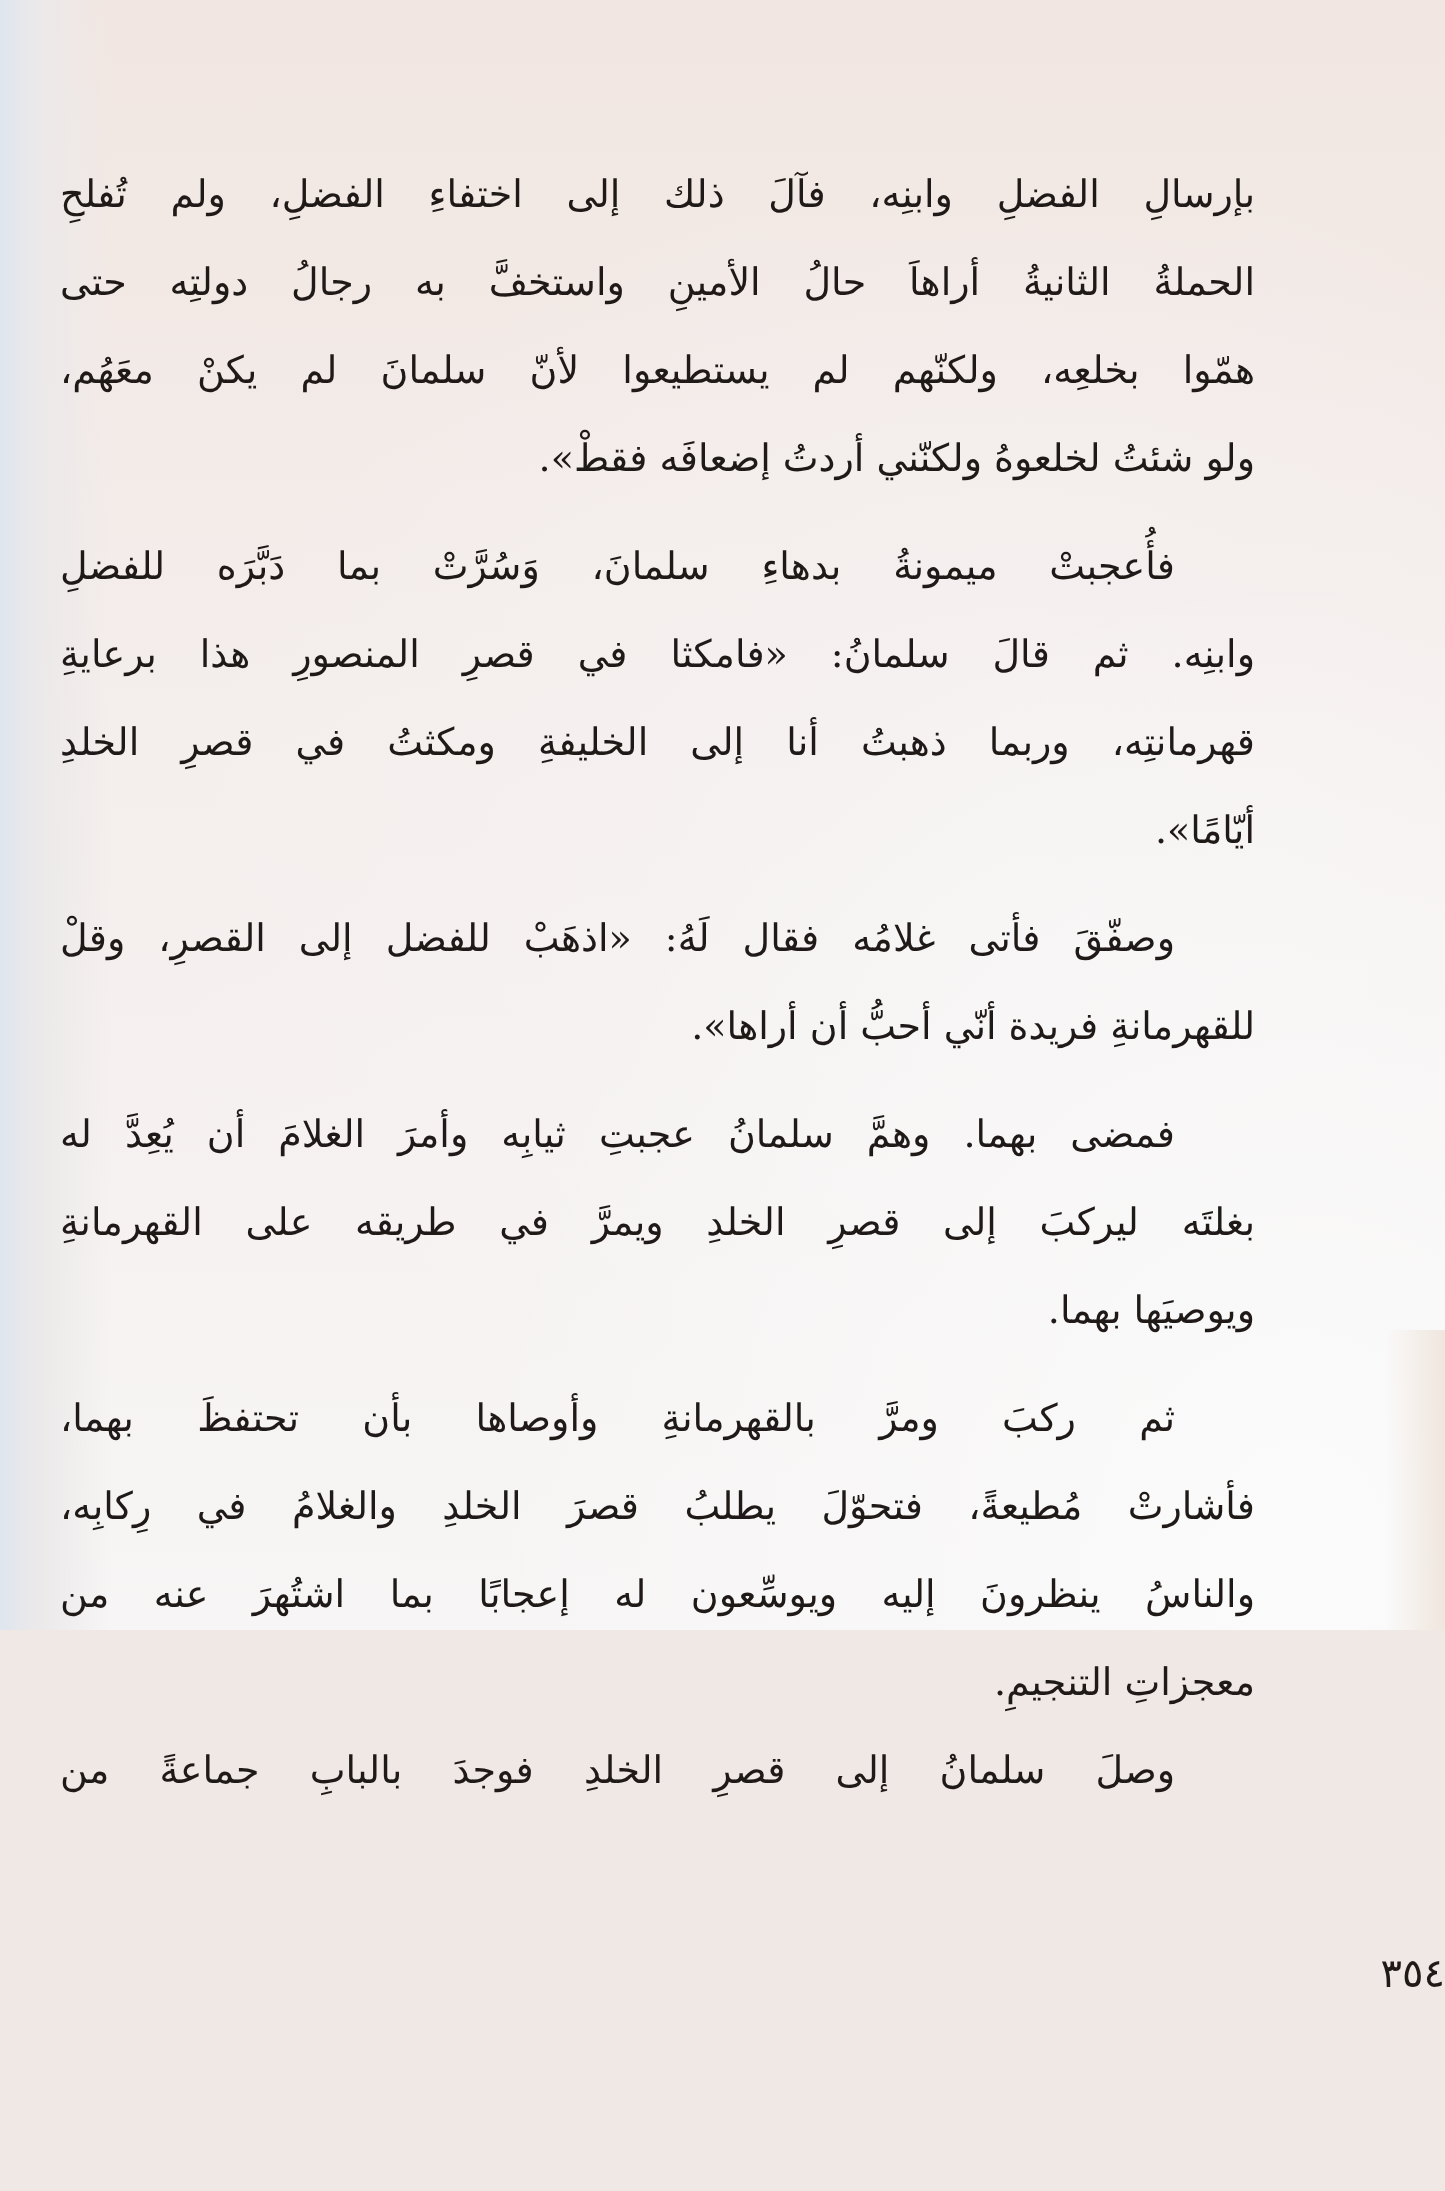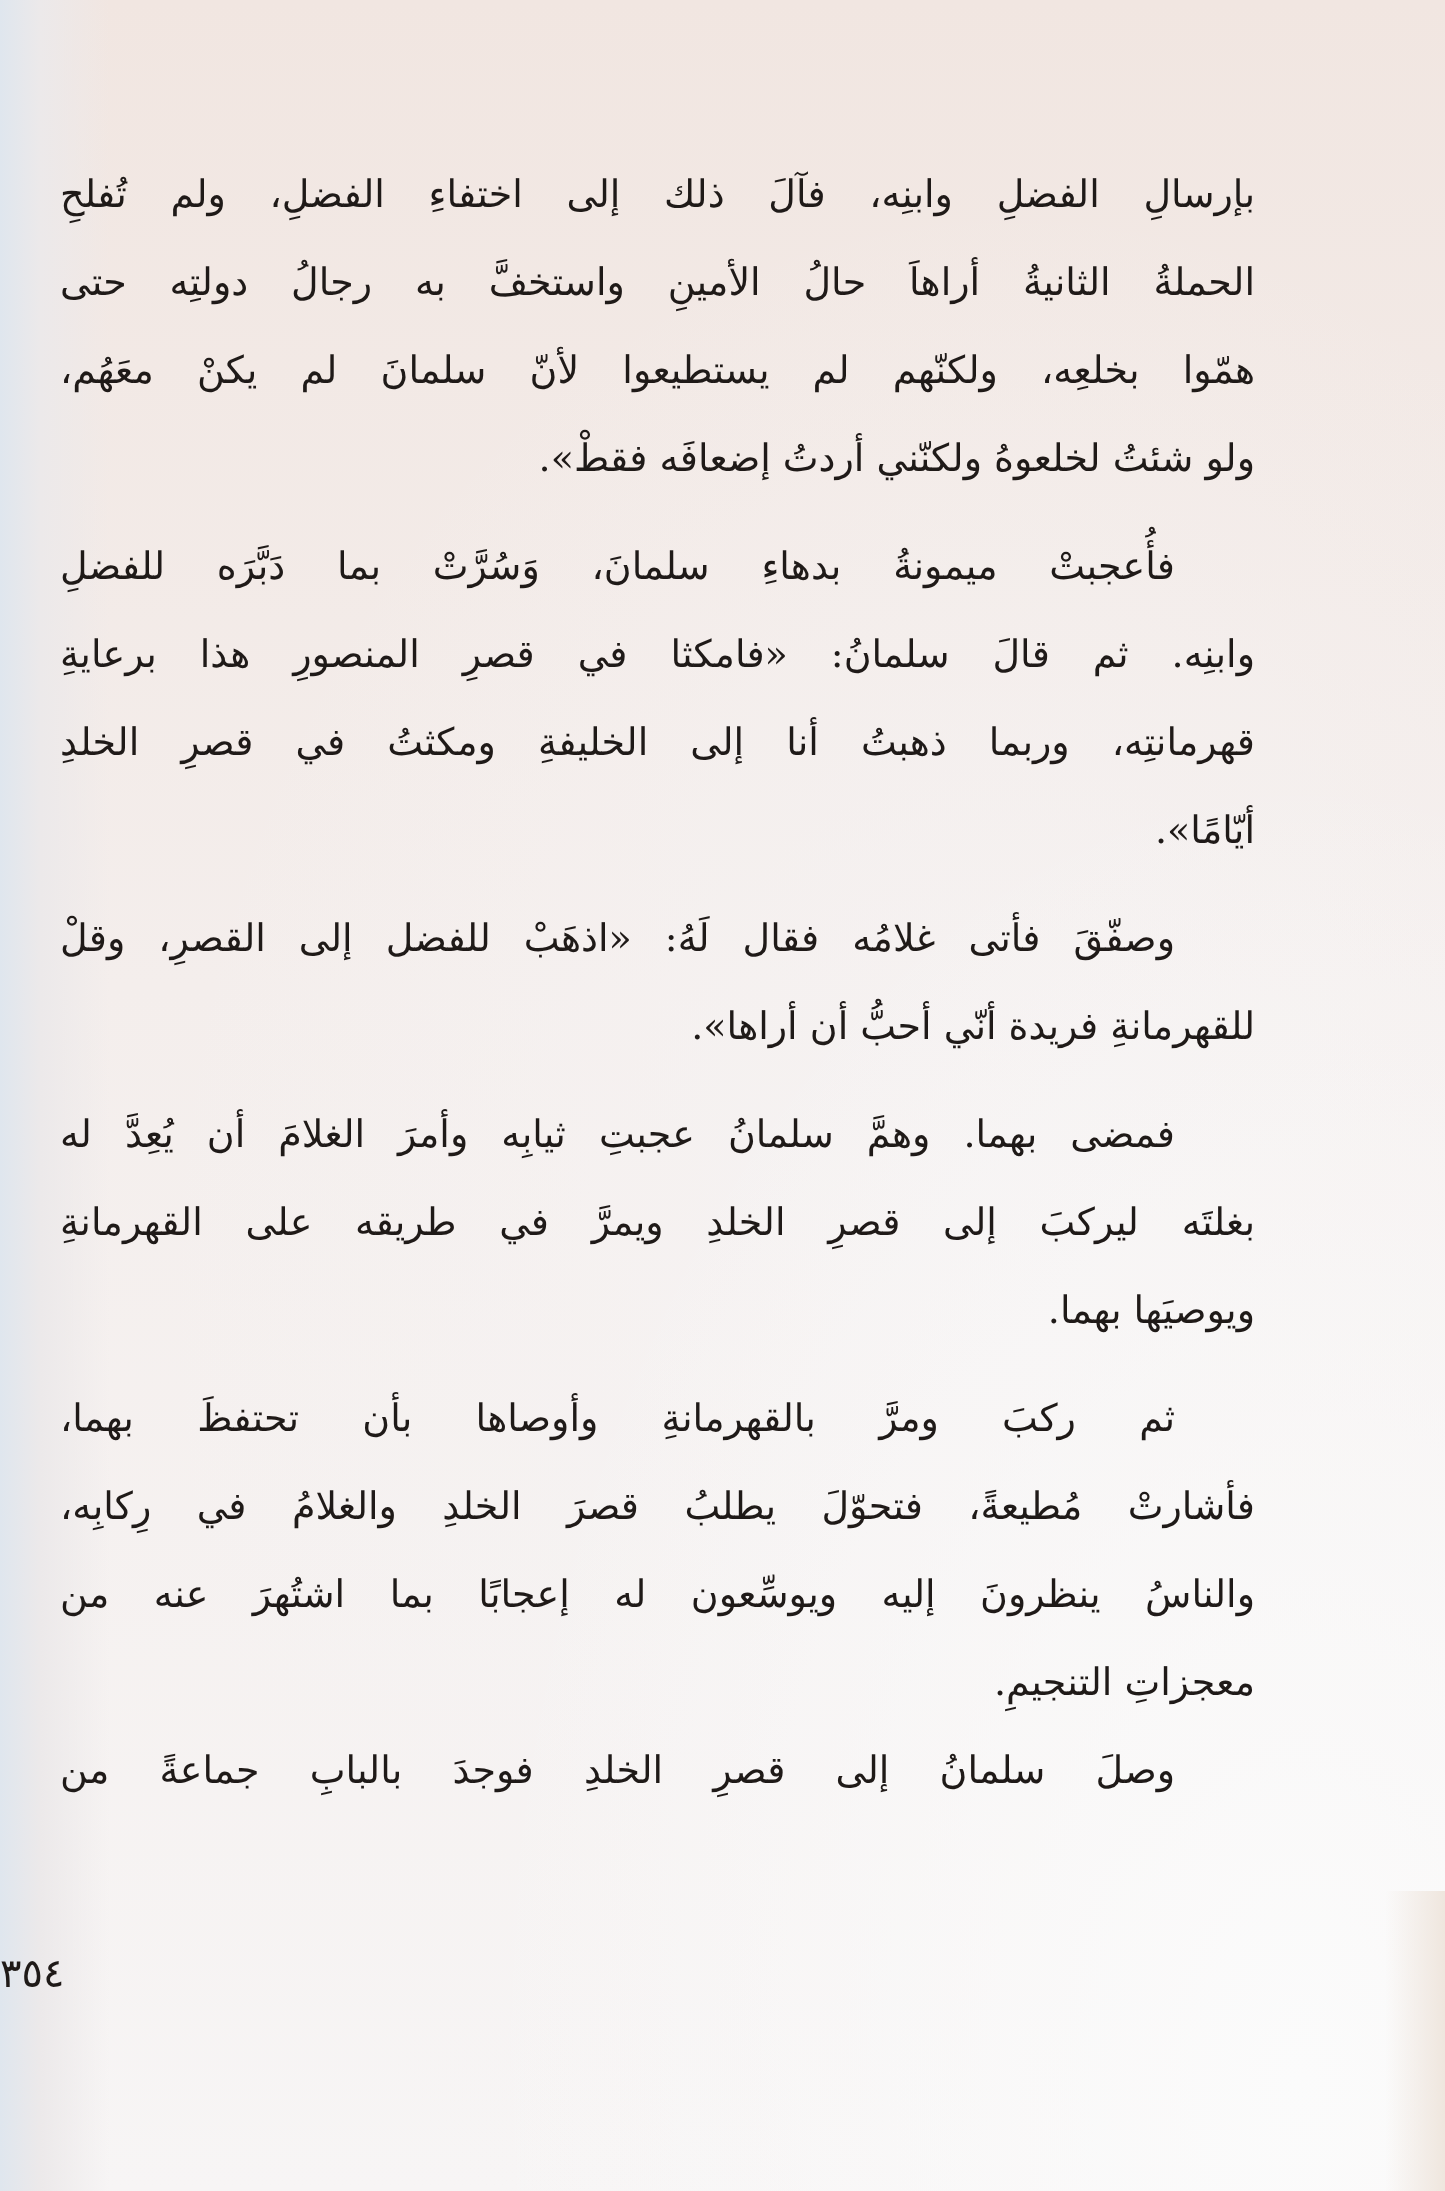--- a/index.html
+++ b/index.html
@@ -11,21 +11,21 @@
       height: 2191px;
       overflow: hidden;
       background: #efe8e4;
       position: relative;
     }
     .page {
       position: absolute;
       left: 0;
       top: 0;
       width: 1445px;
-      height: 2191px;
+      height: 1630px;
       background:
         linear-gradient(to right, #dfe6ee 0px, #ece9ea 40px, rgba(240,233,230,0) 110px),
         radial-gradient(ellipse at 90% 95%, #fbfbfb 0%, rgba(250,250,250,0) 45%),
         radial-gradient(ellipse at 70% 60%, #f6f3f3 0%, rgba(246,243,243,0) 60%),
         linear-gradient(to bottom, #f1e6e1 0%, #f4eeec 45%, #f7f5f5 100%);
     }
     .page::after {
       content: "";
       position: absolute;
       right: 0;
@@ -59,21 +59,21 @@
       padding-right: 80px;
     }
     .para-gap {
       height: 20px;
     }
     .page-number {
       position: absolute;
       left: 0;
       width: 1445px;
       top: 1950px;
-      text-align: left;
+      text-align: right;
       font-family: "DejaVu Sans", sans-serif;
       font-size: 40px;
       color: #1f1a18;
       direction: rtl;
     }
   </style>
 </head>
 <body>
 
 <div class="page">

